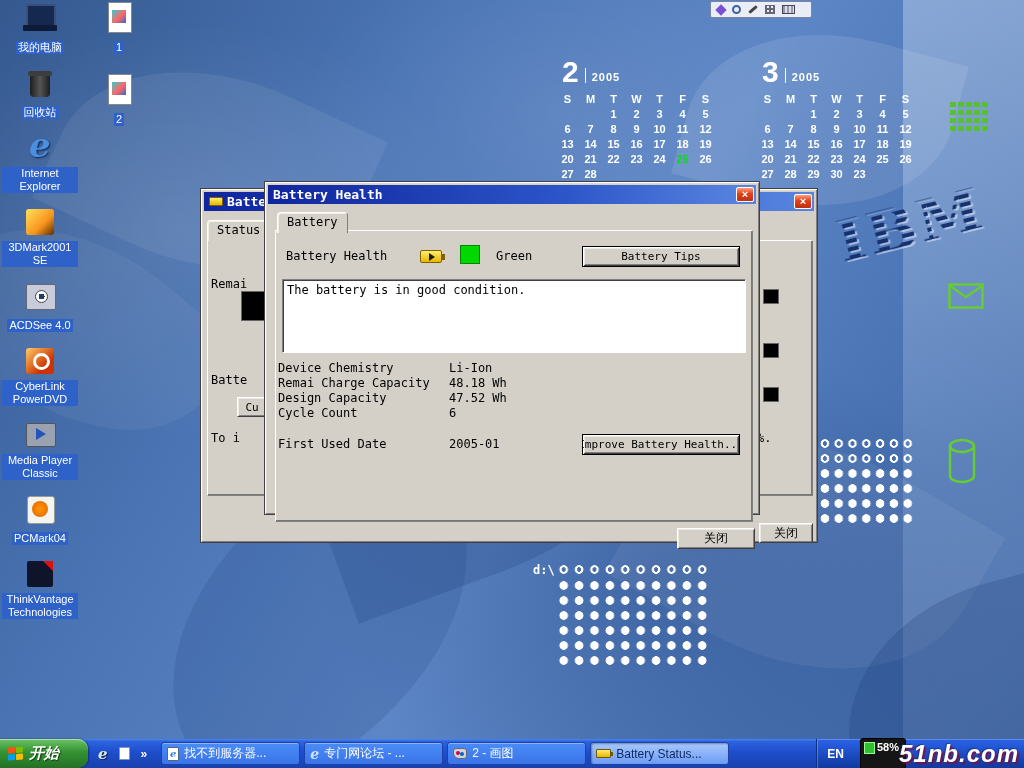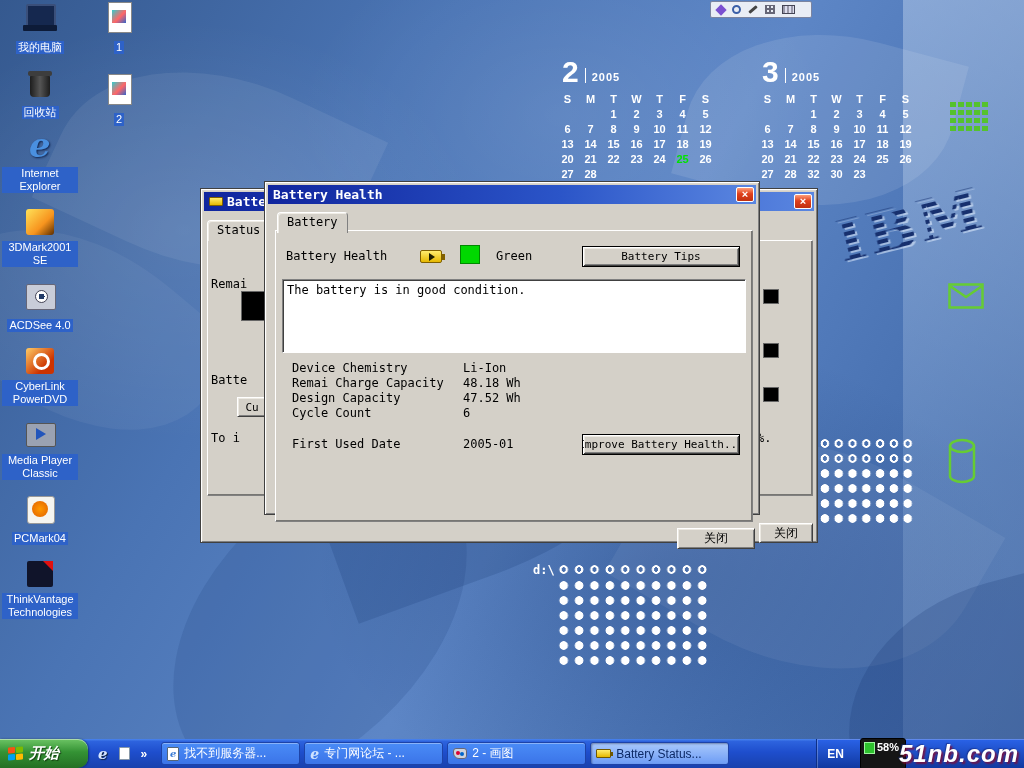--- a/index.html
+++ b/index.html
@@ -109,21 +109,21 @@
   .tab-panel { position:absolute; background:#d4d0c8; border:1px solid; border-color:#ffffff #808080 #808080 #ffffff;
     box-shadow:inset -1px -1px 0 #404040a0; }
   .btn { position:absolute; background:#d4d0c8; border:1px solid; border-color:#ffffff #404040 #404040 #ffffff;
     box-shadow:inset 1px 1px 0 #ece9e2, inset -1px -1px 0 #808080;
     font-family:"DejaVu Sans Mono",monospace; font-size:11px; display:flex; align-items:center; justify-content:center;
     white-space:nowrap; overflow:hidden; cursor:default; }
   .btn-default { border:1px solid #000; box-shadow:inset 1px 1px 0 #fff, inset -1px -1px 0 #404040, inset 2px 2px 0 #ece9e2, inset -2px -2px 0 #808080; }
   .btn-cn { font-family:"Liberation Sans",sans-serif; font-size:12px; }
   .sunken { position:absolute; background:#fff; border:1px solid; border-color:#808080 #ffffff #ffffff #808080;
     box-shadow:inset 1px 1px 0 #404040; padding:3px 4px; }
-  .bh-row { position:absolute; left:16px; right:10px; height:15px; font-size:12px; }
+  .bh-row { position:absolute; left:2px; right:10px; height:15px; font-size:12px; }
   .bh-value { position:absolute; left:171px; top:0; }
   .batt-glyph { position:absolute; width:22px; height:13px; background:linear-gradient(#ffec6e,#e6b800);
     border:1px solid #806000; border-radius:2px; }
   .batt-glyph::after { content:""; position:absolute; right:-4px; top:3px; width:3px; height:6px; background:#806000; }
   .batt-glyph::before { content:""; position:absolute; left:8px; top:2px; border-left:6px solid #1d1d00; border-top:4px solid transparent; border-bottom:4px solid transparent; }
   .green-box { position:absolute; width:20px; height:19px; background:#00d800; border:1px solid #008800; }
   .black-sq { position:absolute; width:16px; height:15px; background:#000; border:1px solid #666; }
 
   
   .taskbar { position:absolute; left:0; right:0; bottom:0; height:29px; z-index:50; display:flex; align-items:center;
@@ -273,21 +273,21 @@
         <div class="cal-cell">19</div>
         <div class="cal-cell">20</div>
         <div class="cal-cell">21</div>
         <div class="cal-cell">22</div>
         <div class="cal-cell">23</div>
         <div class="cal-cell">24</div>
         <div class="cal-cell">25</div>
         <div class="cal-cell">26</div>
         <div class="cal-cell">27</div>
         <div class="cal-cell">28</div>
-        <div class="cal-cell">32</div>
+        <div class="cal-cell">29</div>
         <div class="cal-cell">30</div>
         <div class="cal-cell">23</div>
         <div class="cal-cell"></div>
         <div class="cal-cell"></div>
       </div>
   </div>
 
   <div class="ibm-logo">IBM</div>
 
   <svg class="deco" style="left:950px; top:102px;" width="38" height="32">

